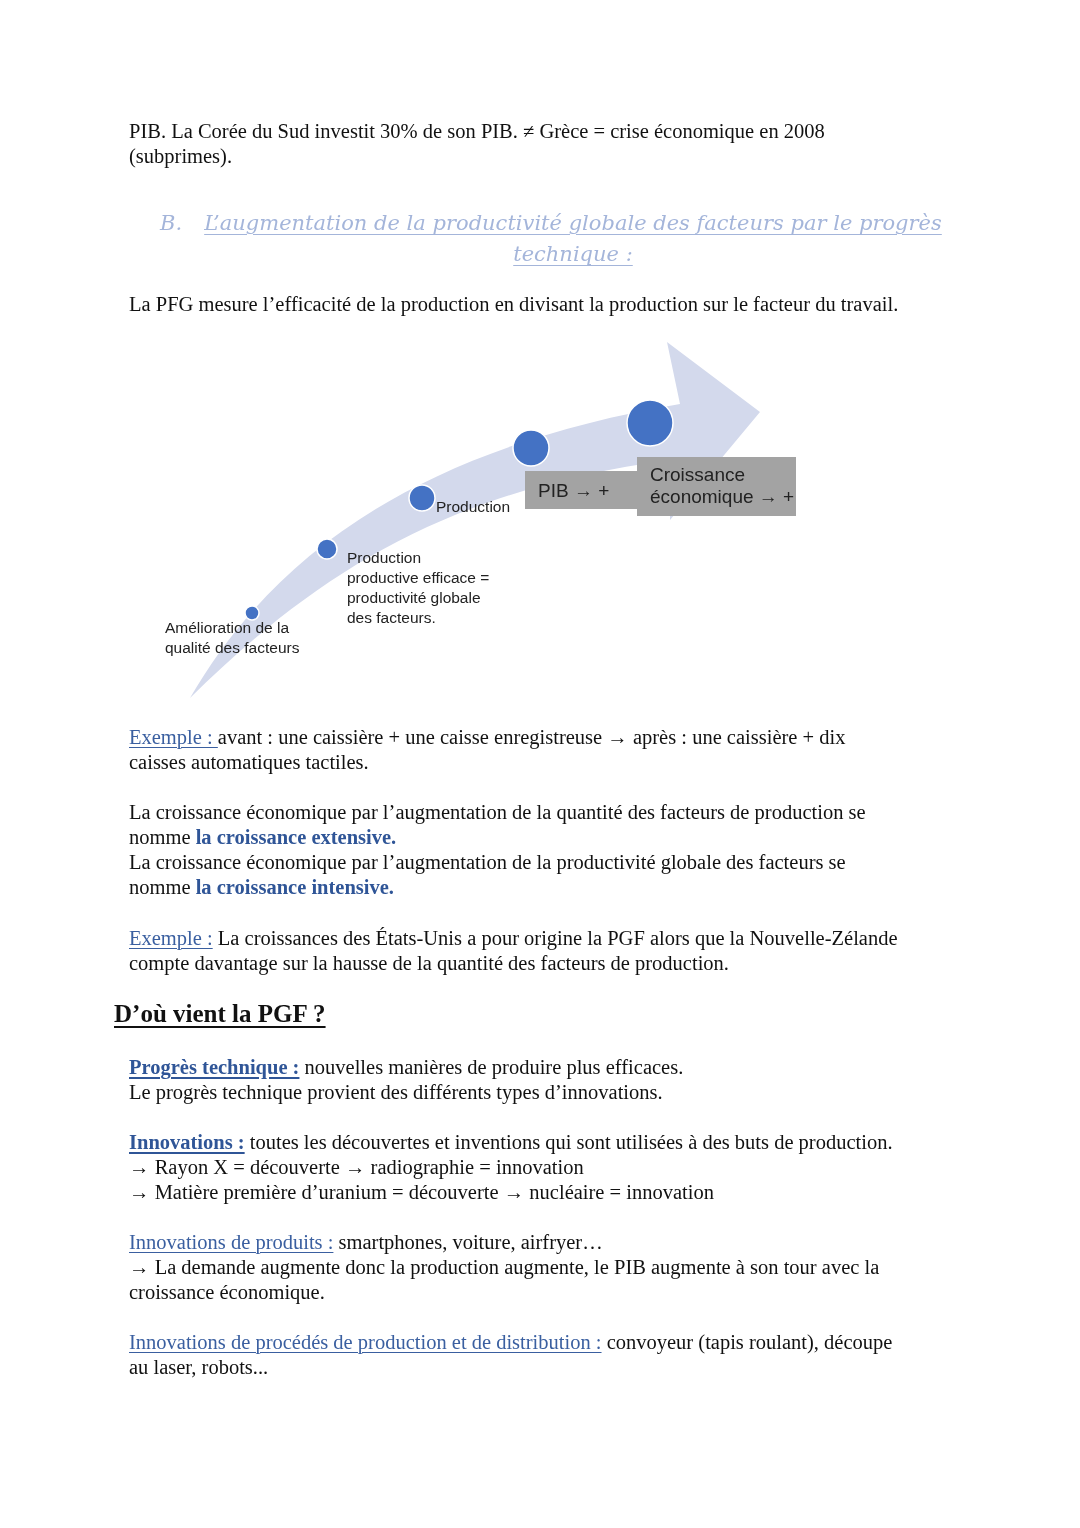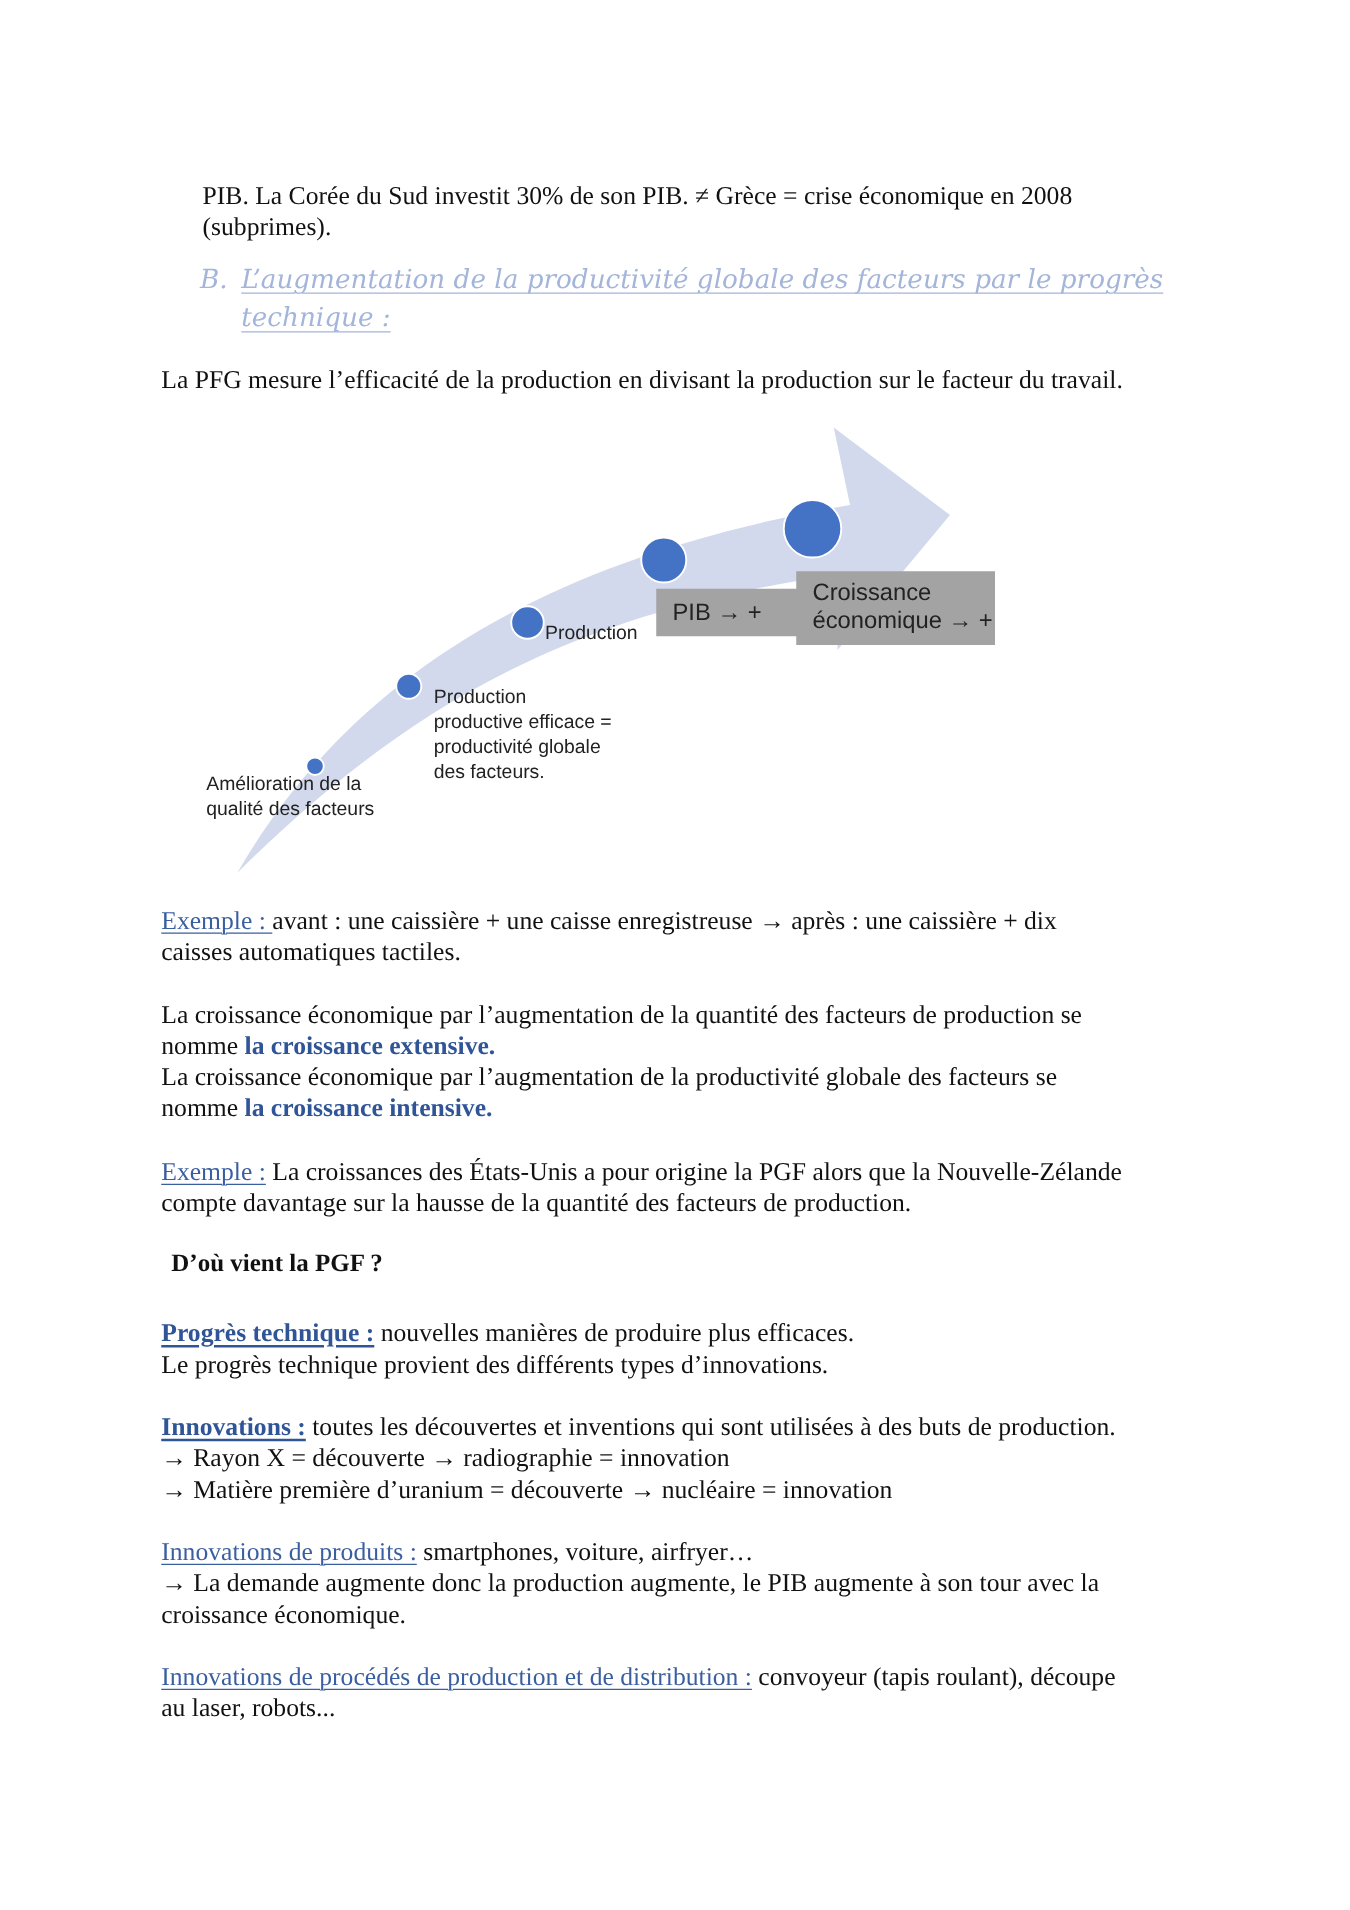--- a/index.html
+++ b/index.html
@@ -5,31 +5,31 @@
   html, body { margin: 0; padding: 0; background: #ffffff; }
   body { width: 1080px; height: 1528px; position: relative; overflow: hidden;
          font-family: "Liberation Serif", "DejaVu Serif", serif; color: #111111; }
   .p { position: absolute; left: 129px; width: 830px; font-size: 20.5px; line-height: 25px; margin: 0; }
   .link { color: #3a5fa0; text-decoration: underline; text-decoration-thickness: 1px; text-underline-offset: 3px; margin-top: 12px; }
   .blue-bold { color: #2f5597; font-weight: bold; }
   .blue-bold-u { color: #2f5597; font-weight: bold; text-decoration: underline; text-decoration-thickness: 2px; text-underline-offset: 3px; }
   .heading-b { position: absolute; left: 160px; top: 208px; width: 800px; font-family: "DejaVu Serif", serif;
        font-style: italic; font-size: 21px; line-height: 31px; color: #a4b5da; }
   .heading-b .letter { position: absolute; left: 0; top: 0; }
-  .heading-b .txt { position: absolute; left: 33px; top: 0; width: 760px; text-decoration: underline; text-underline-offset: 4px; text-decoration-thickness: 1px; }
-  .h2 { position: absolute; left: 137px; top: 1000px; font-size: 20px; font-weight: bold;
-        text-decoration-thickness: 2px; text-underline-offset: 4px; }
+  .heading-b .txt { position: absolute; left: 33px; top: 0; width: 760px; text-decoration: underline; text-underline-offset: 4px; text-decoration-thickness: 1px; text-align: center; }
+  .h2 { position: absolute; left: 114px; top: 1000px; font-size: 25px; font-weight: bold;
+        text-decoration: underline; text-decoration-thickness: 2px; text-underline-offset: 4px; }
   .diagram { position: absolute; left: 150px; top: 330px; width: 660px; height: 380px; }
   .diag-label { position: absolute; font-family: "Liberation Sans", "DejaVu Sans", sans-serif; font-size: 15.5px; line-height: 20px; color: #222; }
   .box { position: absolute; background: #a3a3a3; font-family: "Liberation Sans", "DejaVu Sans", sans-serif; font-size: 19px; line-height: 22px; color: #222; }
 </style>
 </head>
 <body>
 
-<p class="p" style="top:145px;margin-left:33px;">
+<p class="p" style="top:119px;">
   <span>PIB. La Corée du Sud investit 30% de son PIB. ≠ Grèce = crise économique en 2008</span><br>
   <span>(subprimes).</span>
 </p>
 
 <div class="heading-b">
   <span class="letter">B.</span>
   <span class="txt">L’augmentation de la productivité globale des facteurs par le progrès technique :</span>
 </div>
 
 <p class="p" style="top:292px;">La PFG mesure l’efficacité de la production en divisant la production sur le facteur du travail.</p>

